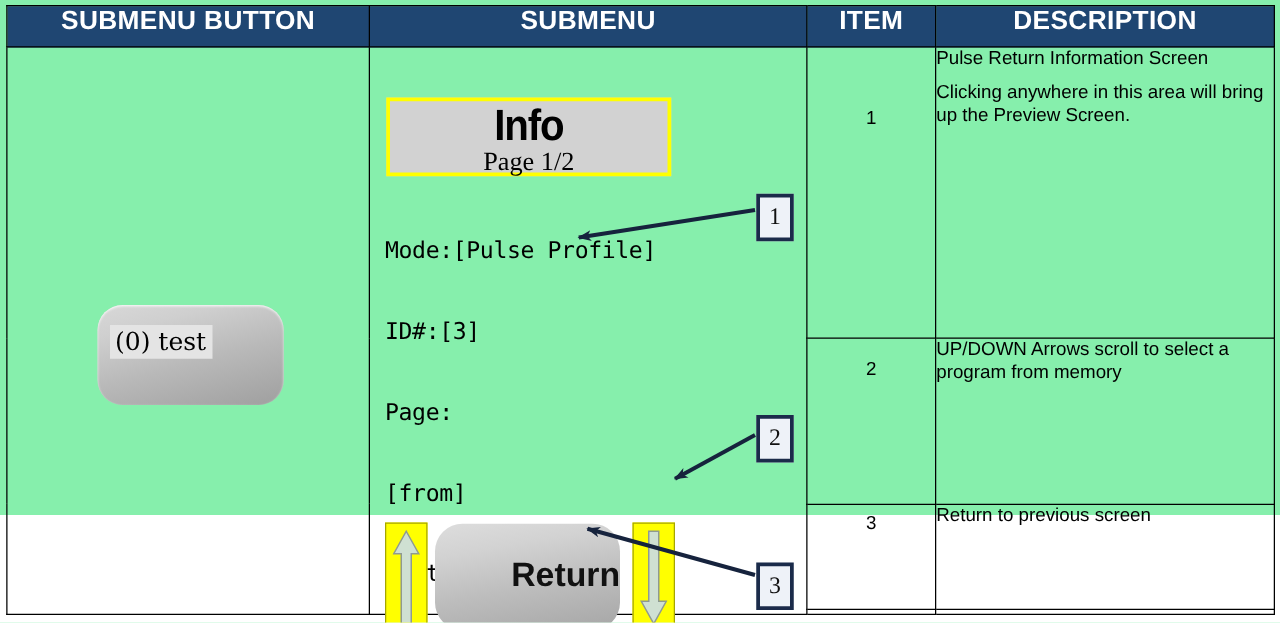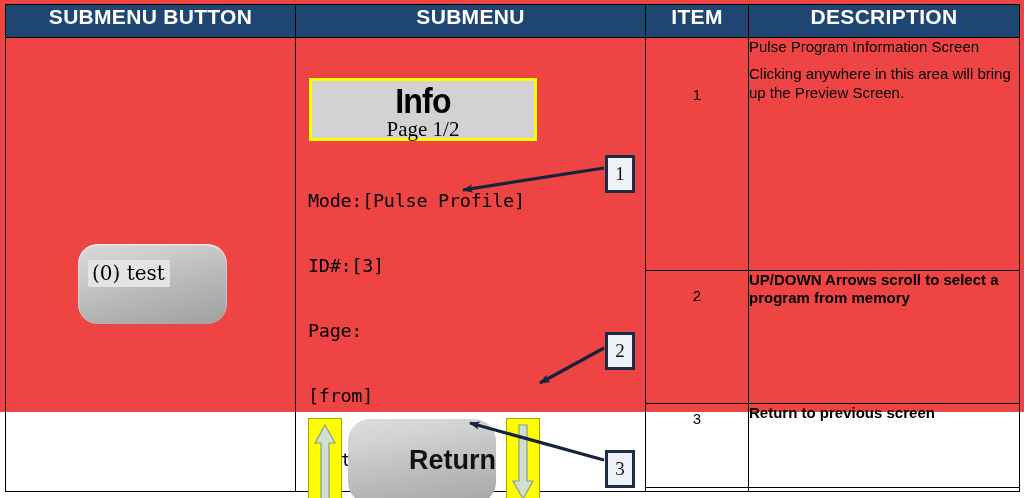--- a/index.html
+++ b/index.html
@@ -1,39 +1,39 @@
 <!DOCTYPE html>
 <html><head>
 <meta charset="utf-8">
 <style>
   html,body{margin:0;padding:0;background:#ffffff;}
   body{width:1024px;height:498px;overflow:hidden;
        font-family:"Liberation Sans",sans-serif;}
 
-  .page{position:relative;width:1024px;height:412px;background:#ef4444;}
+  .page{position:relative;width:1024px;height:412px;background:#86efac;}
 
   
   .tbl{position:absolute;left:5px;top:4px;width:1014px;height:488px;
        border-collapse:collapse;table-layout:fixed;}
   .tbl td,.tbl th{border:1.5px solid #000;padding:0;vertical-align:top;}
 
   .hdr{background:#1f4672;color:#ffffff;height:32px;text-align:center;
        vertical-align:middle;font-size:21px;font-weight:700;
        letter-spacing:0.3px;font-family:"Liberation Sans",sans-serif;}
 
   .c-btn{width:290px;}
   .c-sub{width:350px;}
   .c-item{width:103px;}
   .c-desc{width:271px;}
 
   .item-cell{text-align:center;vertical-align:middle;font-size:15px;color:#000;}
   .desc-cell{padding:6px 8px 7px 9px;font-size:15px;line-height:1.22;color:#000;}
   .desc-cell p{margin:0 0 9px 0;}
   .desc-cell p:last-child{margin-bottom:0;}
-  .desc-tight{padding:7px 8px 7px 9px;font-weight:bold;}
+  .desc-tight{padding:7px 8px 7px 9px;}
 
   
   .btn-wrap{position:relative;height:100%;text-align:right;}
   .submenu-button{
       position:absolute;left:72px;top:206px;width:149px;height:80px;
       border-radius:20px;
       background:linear-gradient(165deg,#d8d8d8 0%,#cfcfcf 22%,#b9b9b9 55%,#9f9f9f 100%);
       box-shadow:inset 0 1px 2px rgba(255,255,255,.85);
   }
   .submenu-button .lbl{
@@ -166,21 +166,21 @@
             <div class="rl">Return</div>
           </div>
 
         </div>
       </td>
 
       <td class="item-cell">
         <div style="padding-top:48px">1</div>
       </td>
       <td class="desc-cell">
-        <p>Pulse Program Information Screen</p>
+        <p>Pulse Return Information Screen</p>
         <p>Clicking anywhere in this area will bring up the Preview Screen.</p>
       </td>
     </tr>
 
     <tr>
       <td class="item-cell">
         <div style="padding-top:16px">2</div>
       </td>
       <td class="desc-cell desc-tight">
         <p>UP/DOWN Arrows scroll to select a program from memory</p>

